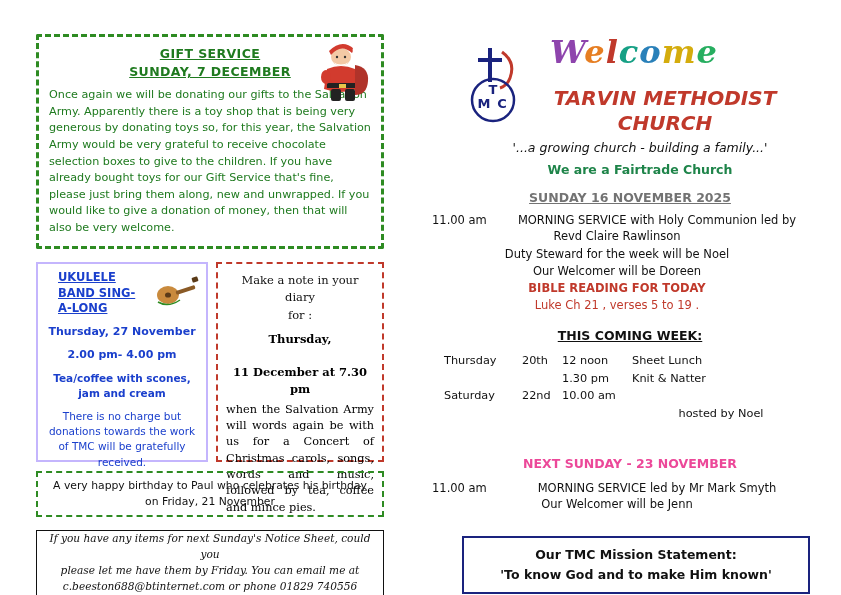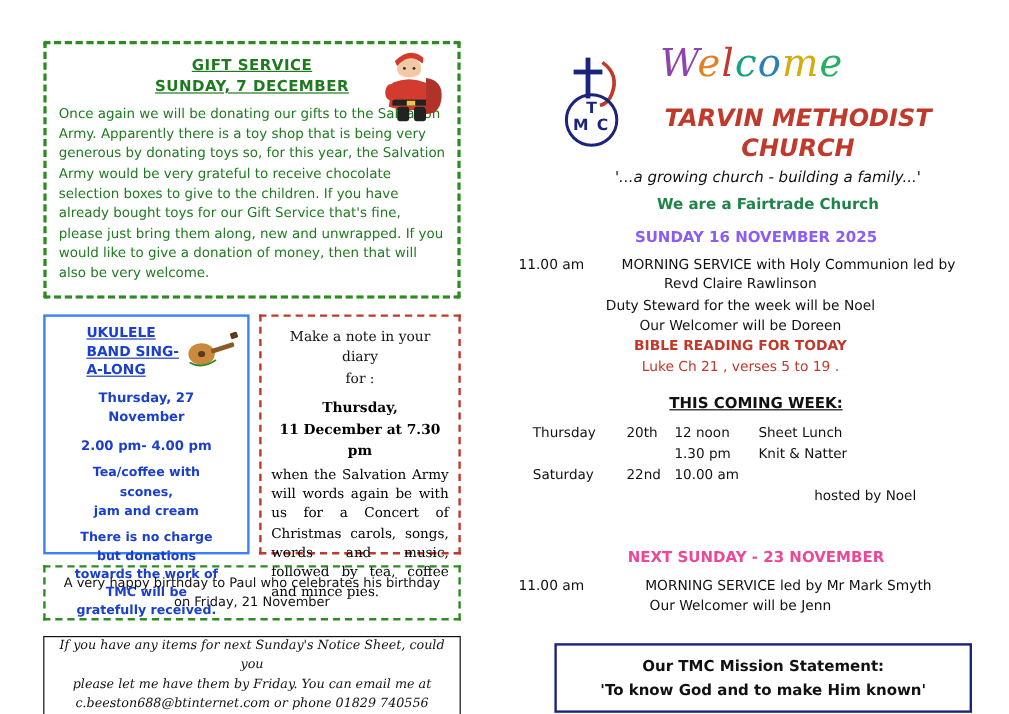--- a/index.html
+++ b/index.html
@@ -58,22 +58,22 @@
     position: absolute;
     right: 8px; top: 6px;
     width: 58px; height: 62px;
   }
 
   
   .ukulele-box {
     position: absolute;
     left: 0; top: 228px;
     width: 172px; height: 200px;
-    border: 2px solid #3b82f6;
-    padding: 6px 20px;
+    border: 2px solid #c4b5fd;
+    padding: 6px 6px;
     text-align: center;
   }
   .uk-title {
     font-family: "DejaVu Sans", sans-serif;
     font-weight: bold;
     font-size: 11.5px;
     color: #1a3fcc;
     text-decoration: underline;
     line-height: 1.35;
     text-align: left;
@@ -83,21 +83,21 @@
     font-family: "DejaVu Sans", sans-serif;
     font-weight: bold;
     font-size: 11px;
     color: #1a3fcc;
     line-height: 1.5;
     margin-top: 7px;
   }
   .uk-line.small { font-size: 10.5px; }
   .uk-note {
     font-family: "DejaVu Sans", sans-serif;
-    font-weight: bold;
+    font-weight: normal;
     font-size: 10.5px;
     color: #1a3fcc;
     line-height: 1.45;
     margin-top: 7px;
   }
   .uke-icon {
     position: absolute;
     right: 6px; top: 8px;
     width: 46px; height: 34px;
   }
@@ -176,21 +176,21 @@
     position: absolute;
     left: 430px; top: 28px;
     width: 380px; height: 545px;
   }
   .welcome-word {
     position: absolute;
     left: 120px; top: 8px;
     font-family: "DejaVu Serif", serif;
     font-size: 32px;
     font-style: italic;
-    font-weight: normal;
+    font-weight: bold;
     letter-spacing: 1px;
     line-height: 1;
     white-space: nowrap;
   }
   .welcome-word span:nth-child(1){ color:#8e44ad; }
   .welcome-word span:nth-child(2){ color:#e67e22; }
   .welcome-word span:nth-child(3){ color:#c0392b; }
   .welcome-word span:nth-child(4){ color:#16a085; }
   .welcome-word span:nth-child(5){ color:#2980b9; }
   .welcome-word span:nth-child(6){ color:#d4ac0d; }
@@ -236,21 +236,22 @@
   }
 
   .sunday-head {
     position: absolute;
     left: 20px; top: 162px;
     width: 360px;
     text-align: center;
     font-family: "DejaVu Sans", sans-serif;
     font-weight: bold;
     font-size: 12.5px;
-    color: #8b5cf6;
+    text-decoration: underline;
+    color: #737373;
   }
 
   .svc-block { position: absolute; left: 0; top: 184px; width: 380px; }
   .svc-row {
     display: flex;
     font-family: "DejaVu Sans", sans-serif;
     font-size: 11.5px;
     color: #111;
     line-height: 1.42;
   }
@@ -374,21 +375,21 @@
       <div class="uk-line">2.00 pm- 4.00 pm</div>
       <div class="uk-line small">Tea/coffee with scones,</div>
       <div class="uk-line small" style="margin-top:0">jam and cream</div>
       <div class="uk-note">There is no charge but donations towards the work of TMC will be gratefully received.</div>
     </div>
 
     <div class="diary-box">
       <div class="diary-top">Make a note in your diary</div>
       <div class="diary-top">for :</div>
       <div class="diary-day">Thursday,</div>
-      <div class="diary-day" style="margin-top:2px">11 December at 7.30 pm</div>
+      <div class="diary-day" style="margin-top:16px">11 December at 7.30 pm</div>
       <div class="diary-body">when the Salvation Army will words again be with us for a Concert of Christmas carols, songs, words and music, followed by tea, coffee and mince pies.</div>
     </div>
 
     <div class="birthday-box">
       <div class="birthday-text">
         <div>A very happy  birthday to Paul who celebrates his birthday</div>
         <div>on Friday, 21 November</div>
       </div>
     </div>
 

